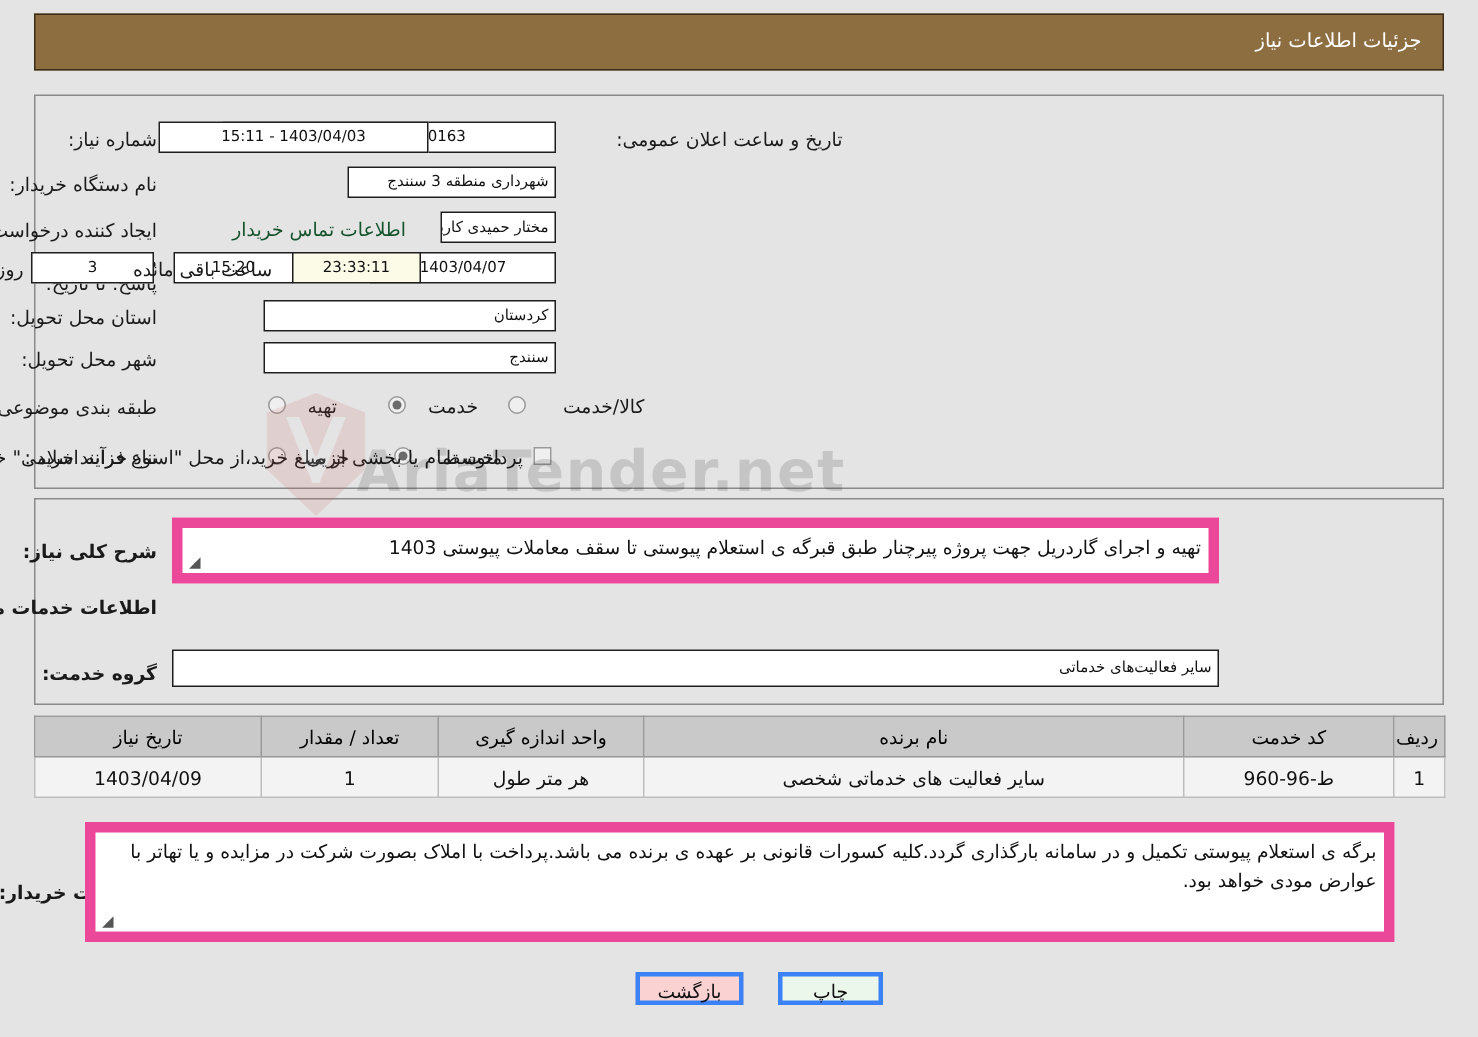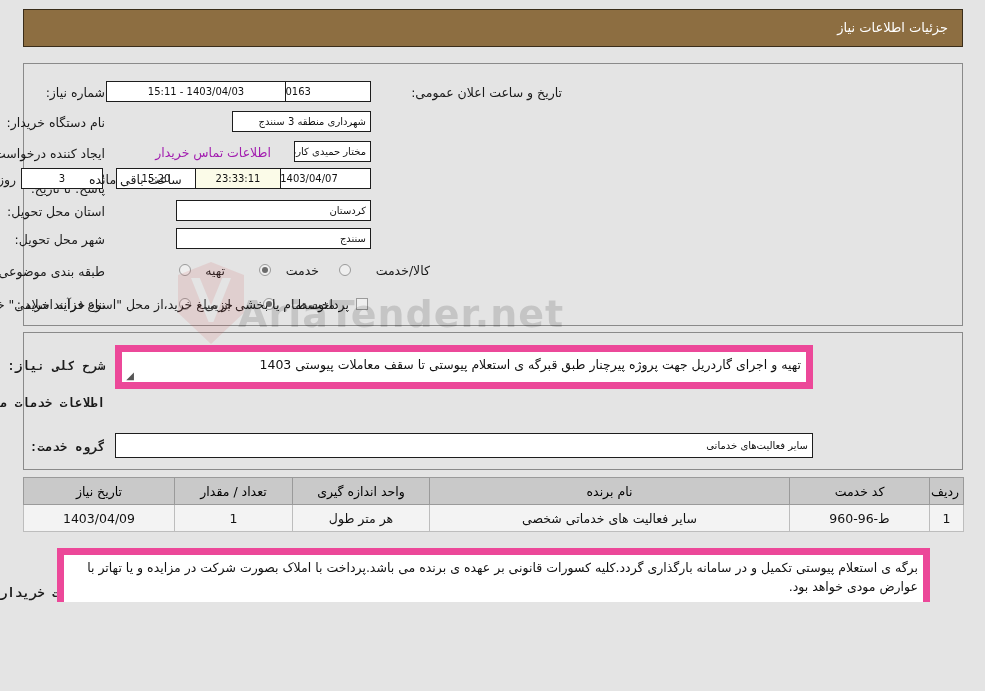--- a/index.html
+++ b/index.html
@@ -5,21 +5,21 @@
 <style>
   html, body {
     margin: 0;
     padding: 0;
     background: #e4e4e4;
     font-family: "DejaVu Sans", "Liberation Sans", sans-serif;
   }
   #page {
     position: relative;
     width: 985px;
-    height: 602px;
+    height: 691px;
     background: #e4e4e4;
     overflow: hidden;
     direction: rtl;
   }
 
   
   .header-bar {
     position: absolute;
     left: 23px;
     top: 9px;
@@ -51,21 +51,21 @@
 
   
   .lbl {
     position: absolute;
     font-size: 12.5px;
     line-height: 15px;
     color: #1a1a1a;
     white-space: nowrap;
     text-align: right;
   }
-  .lbl.bold { font-weight: bold; font-family: Liberation Mono, monospace; }
+  .lbl.bold { font-weight: bold; }
   .lbl.wrap { white-space: normal; }
 
   .fld {
     position: absolute;
     box-sizing: border-box;
     border: 1px solid #1d1d1d;
     background: #ffffff;
     font-size: 10px;
     line-height: 19px;
     color: #111;
@@ -74,21 +74,21 @@
     white-space: nowrap;
     overflow: hidden;
   }
   .fld.center { text-align: center; }
   .fld.countdown { background: #fbfbe8; text-align: center; }
 
   .link {
     position: absolute;
     font-size: 12.5px;
     line-height: 15px;
-    color: #a21caf;
+    color: #14532d;
     white-space: nowrap;
     cursor: pointer;
   }
 
   
   .radio {
     position: absolute;
     width: 12px;
     height: 12px;
     border-radius: 50%;

